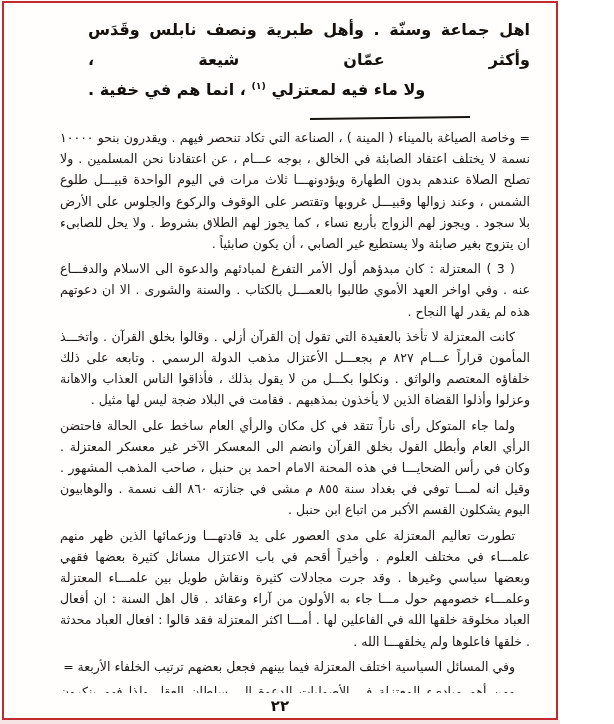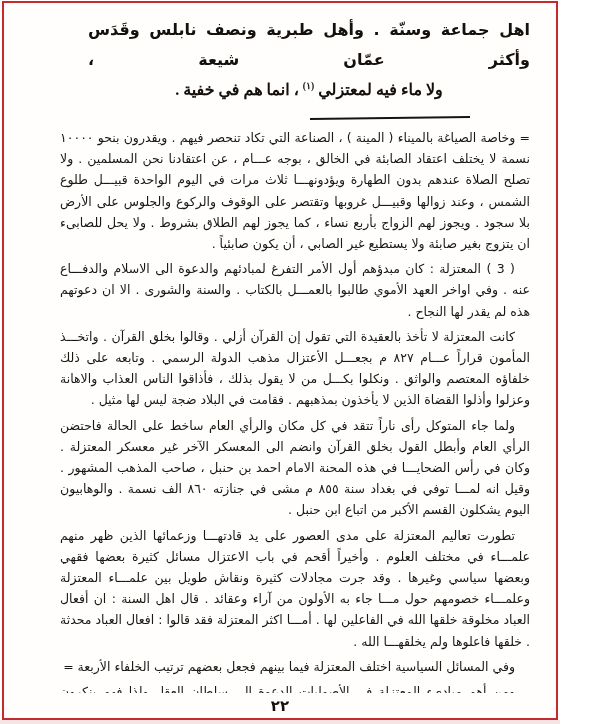--- a/index.html
+++ b/index.html
@@ -45,22 +45,21 @@
     font-size: 16px;
     font-weight: bold;
     line-height: 30px;
     color: #15100c;
   }
   .main-line1 {
     text-align: justify;
     text-align-last: justify;
   }
   .main-line2 {
-    text-align: center;
-    font-family: Liberation Serif, serif;
+    text-align: left;
   }
   .fn-ref {
     font-size: 9.5px;
     font-weight: bold;
     line-height: 0;
   }
   .separator {
     width: 160px;
     border: 0;
     border-top: 2.5px solid #17130f;

